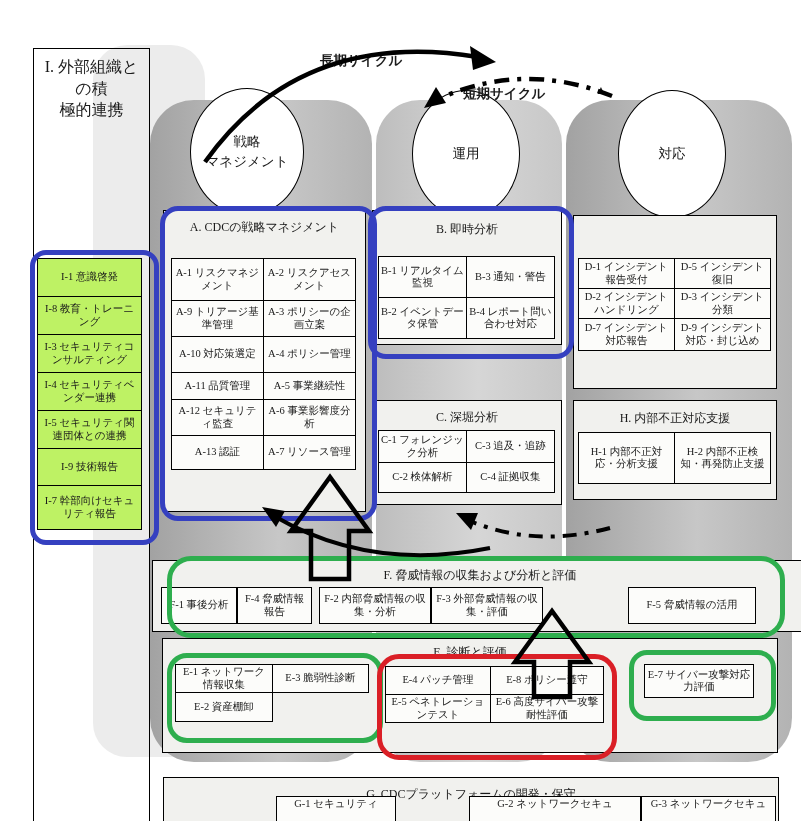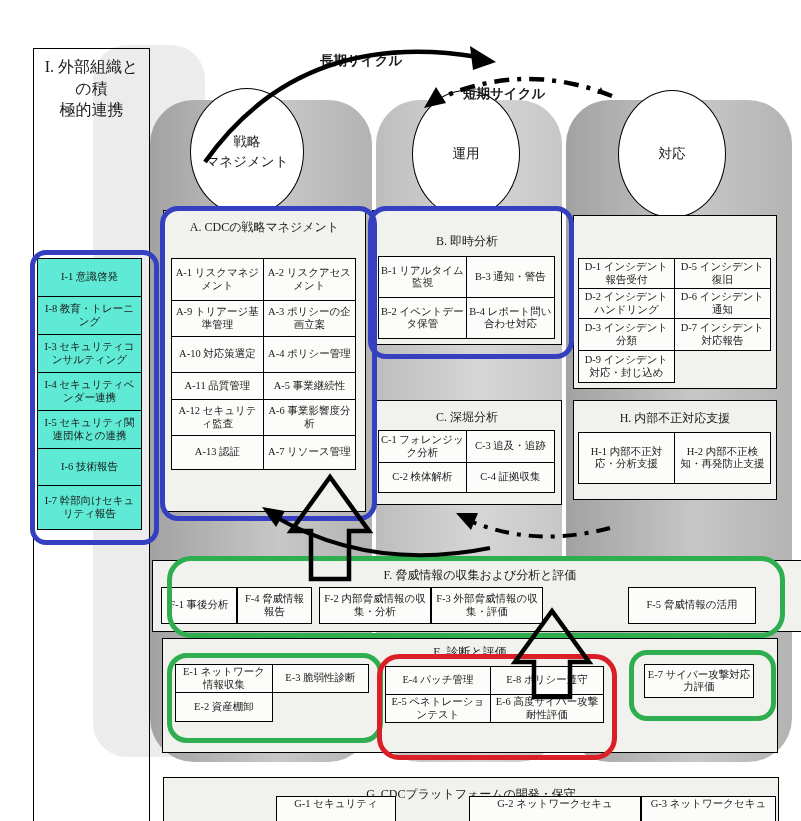--- a/index.html
+++ b/index.html
@@ -21,21 +21,21 @@
   .cells{position:absolute;display:grid;z-index:11;}
   .cell{border:1.2px solid #000;background:#fcfcfa;display:flex;align-items:center;justify-content:center;
         text-align:center;font-size:10.5px;line-height:1.18;padding:1px 2px;box-sizing:border-box;
         margin:0 0 -1.2px -1.2px;}
   .cell.lone{position:absolute;margin:0;}
   .cell.empty{visibility:hidden;}
   
   .ibox{position:absolute;border:1.2px solid #000;background:transparent;z-index:10;}
   .ititle{padding:7px 6px 0 6px;text-align:center;font-size:16px;line-height:1.35;}
   .ilist{position:absolute;display:grid;grid-template-columns:1fr;background:#fdfdfd;border:1.2px solid #000;z-index:12;}
-  .ilist .cell{border:none;border-top:1.2px solid #000;margin:0;background:#5eead4;}
+  .ilist .cell{border:none;border-top:1.2px solid #000;margin:0;background:#bef264;}
   .ilist .cell:first-child{border-top:none;}
   
   .hl{position:absolute;border-style:solid;border-width:5px;background:transparent;z-index:40;pointer-events:none;}
   
   #arrow-layer{position:absolute;left:0;top:0;z-index:50;pointer-events:none;}
 </style>
 </head>
 <body>
 
 <div class="lane-light" style="left:93px;top:45px;width:112px;height:712px;"></div>
@@ -46,21 +46,21 @@
 <div class="ibox" style="left:33px;top:48px;width:115px;height:900px;">
   <div class="ititle" style="white-space:pre-line;">I. 外部組織との積
 極的連携</div>
 </div>
 <div class="ilist" style="left:37px;top:258px;width:103px;grid-template-rows:37px 38px 38px 38px 38px 37px 44px;">
   <div class="cell">I-1 意識啓発</div>
   <div class="cell">I-8 教育・トレーニング</div>
   <div class="cell">I-3 セキュリティコンサルティング</div>
   <div class="cell">I-4 セキュリティベンダー連携</div>
   <div class="cell">I-5 セキュリティ関連団体との連携</div>
-  <div class="cell">I-6 技術報告</div>
+  <div class="cell">I-9 技術報告</div>
   <div class="cell">I-7 幹部向けセキュリティ報告</div>
 </div>
 
 <div class="circle" style="left:190px;top:88px;width:112px;height:126px;">
   <span>戦略</span>
   <span>マネジメント</span>
 </div>
 <div class="circle" style="left:412px;top:90px;width:106px;height:126px;">
   <span>運用</span>
 </div>
@@ -85,37 +85,36 @@
   <div class="cell">A-11 品質管理</div>
   <div class="cell">A-5 事業継続性</div>
   <div class="cell">A-12 セキュリティ監査</div>
   <div class="cell">A-6 事業影響度分析</div>
   <div class="cell">A-13 認証</div>
   <div class="cell">A-7 リソース管理</div>
   <div class="cell empty"></div>
 </div>
 
 <div class="sec" style="left:372px;top:210px;width:188px;height:133px;">
-  <div class="sec-title" style="top:22px;">B. 即時分析</div>
+  <div class="sec-title" style="top:10px;">B. 即時分析</div>
 </div>
 <div class="cells" style="left:379px;top:256px;grid-template-columns:88px 88px;grid-template-rows:41px 41px;">
   <div class="cell">B-1 リアルタイム監視</div>
   <div class="cell">B-3 通知・警告</div>
   <div class="cell">B-2 イベントデータ保管</div>
   <div class="cell">B-4 レポート問い合わせ対応</div>
 </div>
 
 <div class="sec" style="left:573px;top:215px;width:202px;height:172px;">
   <div class="sec-title" style="top:12px;margin-top:40px;">D. インシデント対応</div>
 </div>
 <div class="cells" style="left:579px;top:258px;grid-template-columns:96px 96px;grid-template-rows:30px 30px 32px 32px;">
   <div class="cell">D-1 インシデント報告受付</div>
   <div class="cell">D-5 インシデント復旧</div>
   <div class="cell">D-2 インシデントハンドリング</div>
-  <div class="cell">D-6 インシデント通知</div>
   <div class="cell">D-3 インシデント分類</div>
   <div class="cell">D-7 インシデント対応報告</div>
   <div class="cell">D-9 インシデント対応・封じ込め</div>
   <div class="cell empty"></div>
 </div>
 
 <div class="sec" style="left:372px;top:400px;width:188px;height:103px;">
   <div class="sec-title" style="top:8px;">C. 深堀分析</div>
 </div>
 <div class="cells" style="left:379px;top:430px;grid-template-columns:88px 88px;grid-template-rows:32px 30px;">

